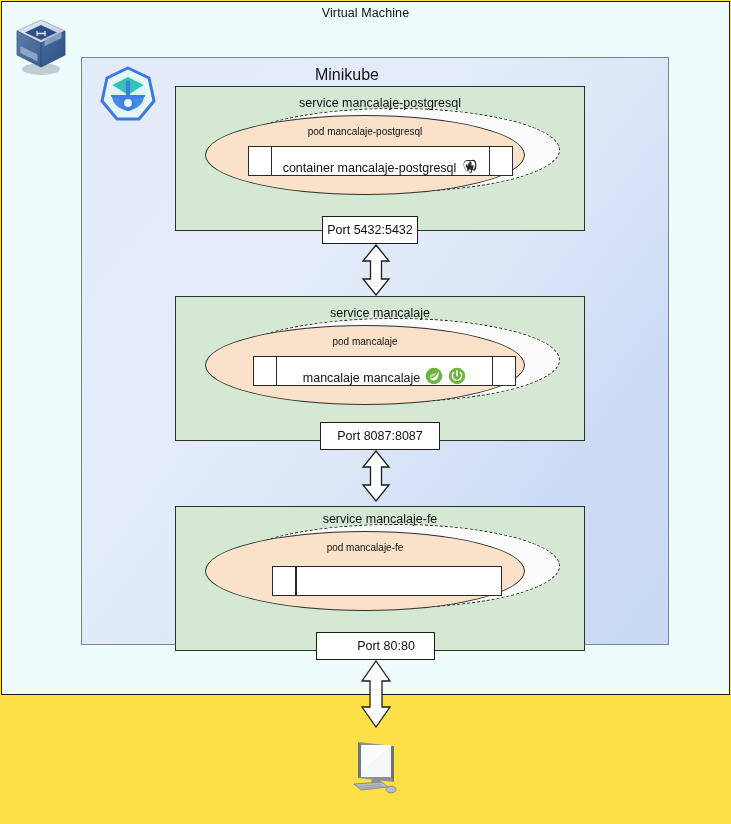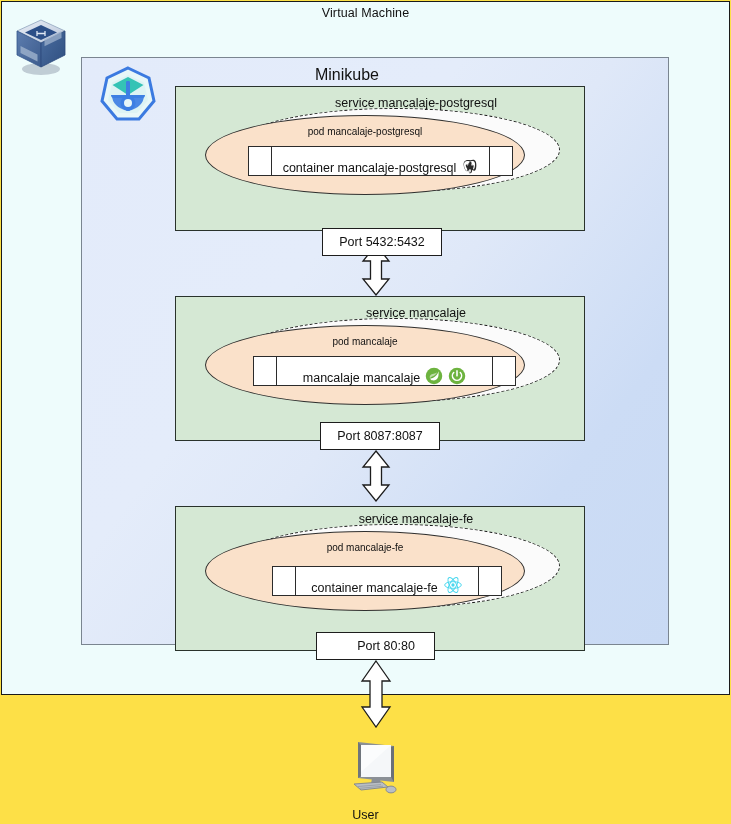--- a/index.html
+++ b/index.html
@@ -79,21 +79,20 @@
 
   .service-label {
     position: absolute;
     width: 410px;
     text-align: center;
     font-size: 12.5px;
     color: #111111;
     z-index: 6;
     left: 175px;
     pointer-events: none;
-    padding-left: 36px;
   }
   .service-label.l1 { top: 96px; }
   .service-label.l2 { top: 306px; }
   .service-label.l3 { top: 512px; }
 
   
   .svc-ellipse {
     position: absolute;
     box-sizing: border-box;
     width: 330px;
@@ -185,21 +184,21 @@
     box-sizing: border-box;
     background: #ffffff;
     border: 1.3px solid #1d1d1d;
     height: 28px;
     line-height: 26px;
     text-align: center;
     font-size: 12.5px;
     color: #111111;
     z-index: 8;
   }
-  .port-box.pb1 { left: 322px; top: 216px; width: 120px; margin-top: 12px; }
+  .port-box.pb1 { left: 322px; top: 216px; width: 96px; }
   .port-box.pb2 { left: 320px; top: 422px; width: 120px; }
   .port-box.pb3 { left: 316px; top: 632px; width: 119px; padding-left: 21px; }
 
   
   .dbl-arrow {
     position: absolute;
     z-index: 4;
   }
   .dbl-arrow.a1 { left: 361px; top: 244px; }
   .dbl-arrow.a2 { left: 361px; top: 450px; }
@@ -358,33 +357,20 @@
     </svg>
   </div>
 
   <div class="service-box s3"></div>
   <div class="svc-ellipse e3"></div>
   <div class="pod-ellipse p3"></div>
   <div class="service-label l3">service mancalaje-fe</div>
   <div class="pod-label d3">pod mancalaje-fe</div>
   <div class="container-box c3">
     <div class="cell-left"></div>
-    <div class="cell-mid">
-      <span>container mancalaje-fe</span>
-      <span class="tech-icons">
-        <svg width="20" height="20" viewBox="0 0 24 24">
-          <g stroke="#4ad7ee" stroke-width="1.15" fill="none">
-            <ellipse cx="12" cy="12" rx="10" ry="4"></ellipse>
-            <ellipse cx="12" cy="12" rx="10" ry="4" transform="rotate(60 12 12)"></ellipse>
-            <ellipse cx="12" cy="12" rx="10" ry="4" transform="rotate(120 12 12)"></ellipse>
-          </g>
-          <circle cx="12" cy="12" r="2" fill="#4ad7ee"></circle>
-        </svg>
-      </span>
-    </div>
     <div class="cell-right"></div>
   </div>
   <div class="port-box pb3">Port 80:80</div>
 
   <div class="dbl-arrow a3">
     <svg width="34" height="68" viewBox="0 0 34 68">
       <polygon points="17,1 31,21 23,21 23,47 31,47 17,67 3,47 11,47 11,21 3,21" fill="#ffffff" stroke="#1d1d1d" stroke-width="1.3" stroke-linejoin="miter"></polygon>
     </svg>
   </div>
 
@@ -401,15 +387,14 @@
 
       <path d="M6 46 L34 44 L40 49 L13 52 Z" fill="#b9bec4" stroke="#7f858c" stroke-width="0.9"></path>
       <g stroke="#8e949b" stroke-width="0.7">
         <path d="M10 48.5 L33 46.6"></path>
         <path d="M12 50.3 L35 48.2"></path>
       </g>
 
       <ellipse cx="43" cy="51.5" rx="5" ry="3.4" fill="#b9bec4" stroke="#7f858c" stroke-width="0.9"></ellipse>
     </svg>
   </div>
-  <div class="user-label">User</div>
 
 </div>
 
 </body></html>

